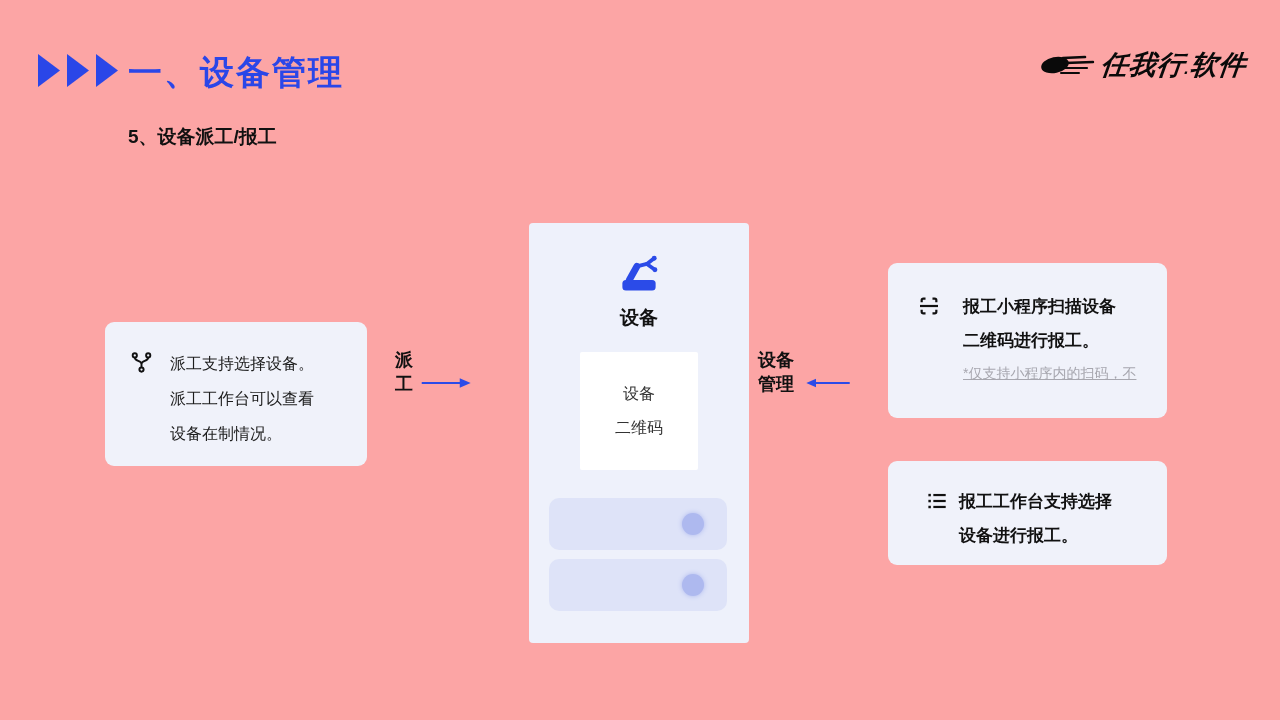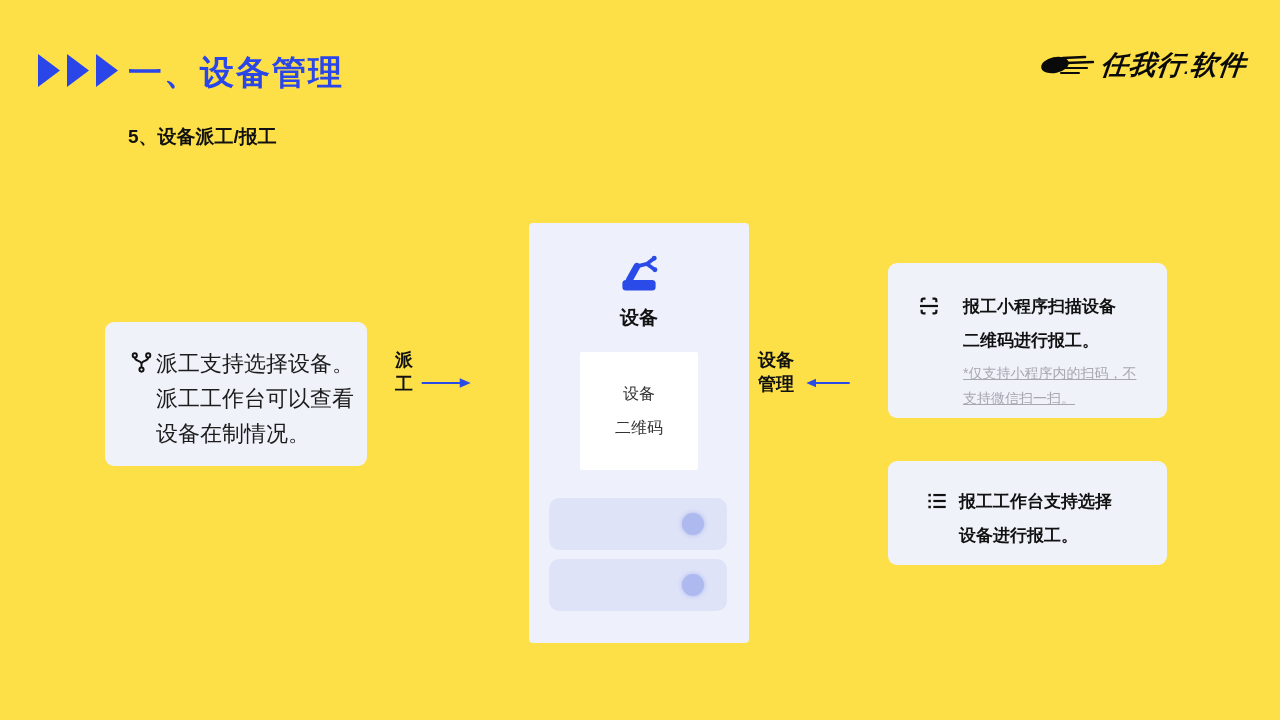--- a/index.html
+++ b/index.html
@@ -3,21 +3,21 @@
 <meta charset="utf-8">
 <style>
   * { margin:0; padding:0; box-sizing:border-box; }
   html,body { width:1280px; height:720px; }
   body {
     font-family:"Liberation Sans", sans-serif;
     background:#ffffff;
     overflow:hidden;
     position:relative;
   }
-  .slide { position:relative; width:1280px; height:720px; background:#fde047; }
+  .slide { position:relative; width:1280px; height:720px; background:#fca5a5; }
 
   
   .header-arrows { position:absolute; left:38px; top:54px; display:flex; gap:7px; }
   .title {
     position:absolute; left:128px; top:50px;
     font-size:34px; font-weight:700; color:#2A46E8; letter-spacing:2px;
   }
   .subtitle {
     position:absolute; left:128px; top:124px;
     font-size:19px; font-weight:700; color:#111;
@@ -36,21 +36,21 @@
   .card-left  { left:105px; top:322px; width:262px; height:144px; }
   .card-right-top { left:888px; top:263px; width:279px; height:155px; }
   .card-right-bottom { left:888px; top:461px; width:279px; height:104px; }
 
   .card-inner { display:flex; align-items:flex-start; }
   .card-left .card-inner { padding:24px 0 0 25px; }
   .card-right-top .card-inner { padding:27px 0 0 30px;gap:12px; }
   .card-right-bottom .card-inner { padding:24px 0 0 38px; }
 
   .card-icon { flex:0 0 auto; margin-top:5px; }
-  .card-left .card-text { margin-left:3px; font-size:22px; line-height:35px; color:#1c1c1c; font-weight:400; }
+  .card-left .card-text { margin-left:17px; font-size:16px; line-height:35px; color:#1c1c1c; font-weight:400; }
   .card-text-bold { margin-left:11px; font-size:17px; line-height:34px; color:#111; font-weight:700; }
   .card-note { font-size:14px; line-height:25px; color:#A7A7AF; font-weight:400; margin-top:3px;text-decoration:underline; }
 
   
   .card-center {
     position:absolute; left:529px; top:223px; width:220px; height:420px;
     background:#EEF1FB; border-radius:4px;
   }
   .device-icon-wrap { position:absolute; left:0; top:28px; width:220px; text-align:center; }
   .device-title {
@@ -183,21 +183,20 @@
           <path d="M20 16 V18.2 Q20 20 18.2 20 H15.8"></path>
           <path d="M8.2 20 H5.8 Q4 20 4 18.2 V16"></path>
           <line x1="2.2" y1="12" x2="21.8" y2="12"></line>
         </svg>
       </span>
       <div class="card-text-bold">
         <div>报工小程序扫描设备</div>
         <div>二维码进行报工。</div>
         <div class="card-note">
           <div>*仅支持小程序内的扫码，不</div>
-          <div>支持微信扫一扫。</div>
         </div>
       </div>
     </div>
   </div>
 
   <div class="card card-right-bottom">
     <div class="card-inner">
       <span class="card-icon">
         <svg width="22" height="22" viewBox="0 0 24 24" stroke="#111" stroke-width="2.4">
           <line x1="8" y1="5.5" x2="21.5" y2="5.5"></line>

